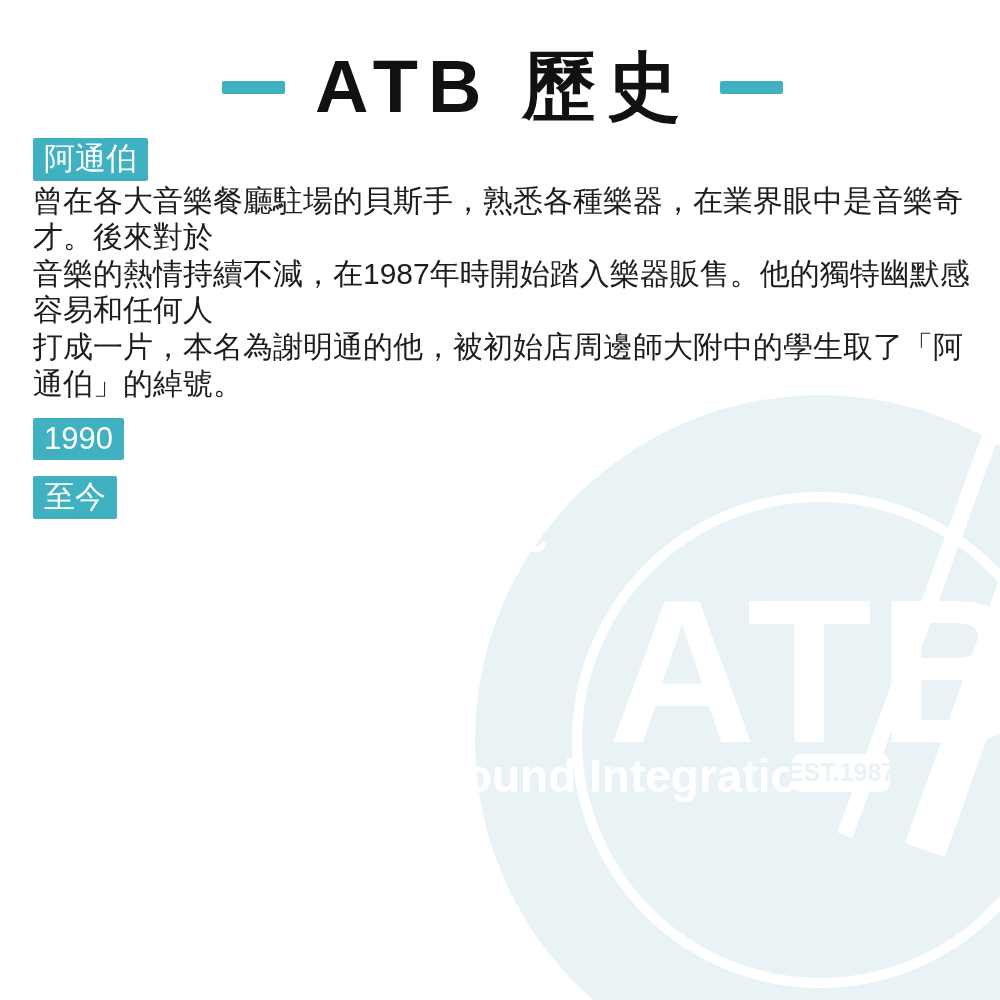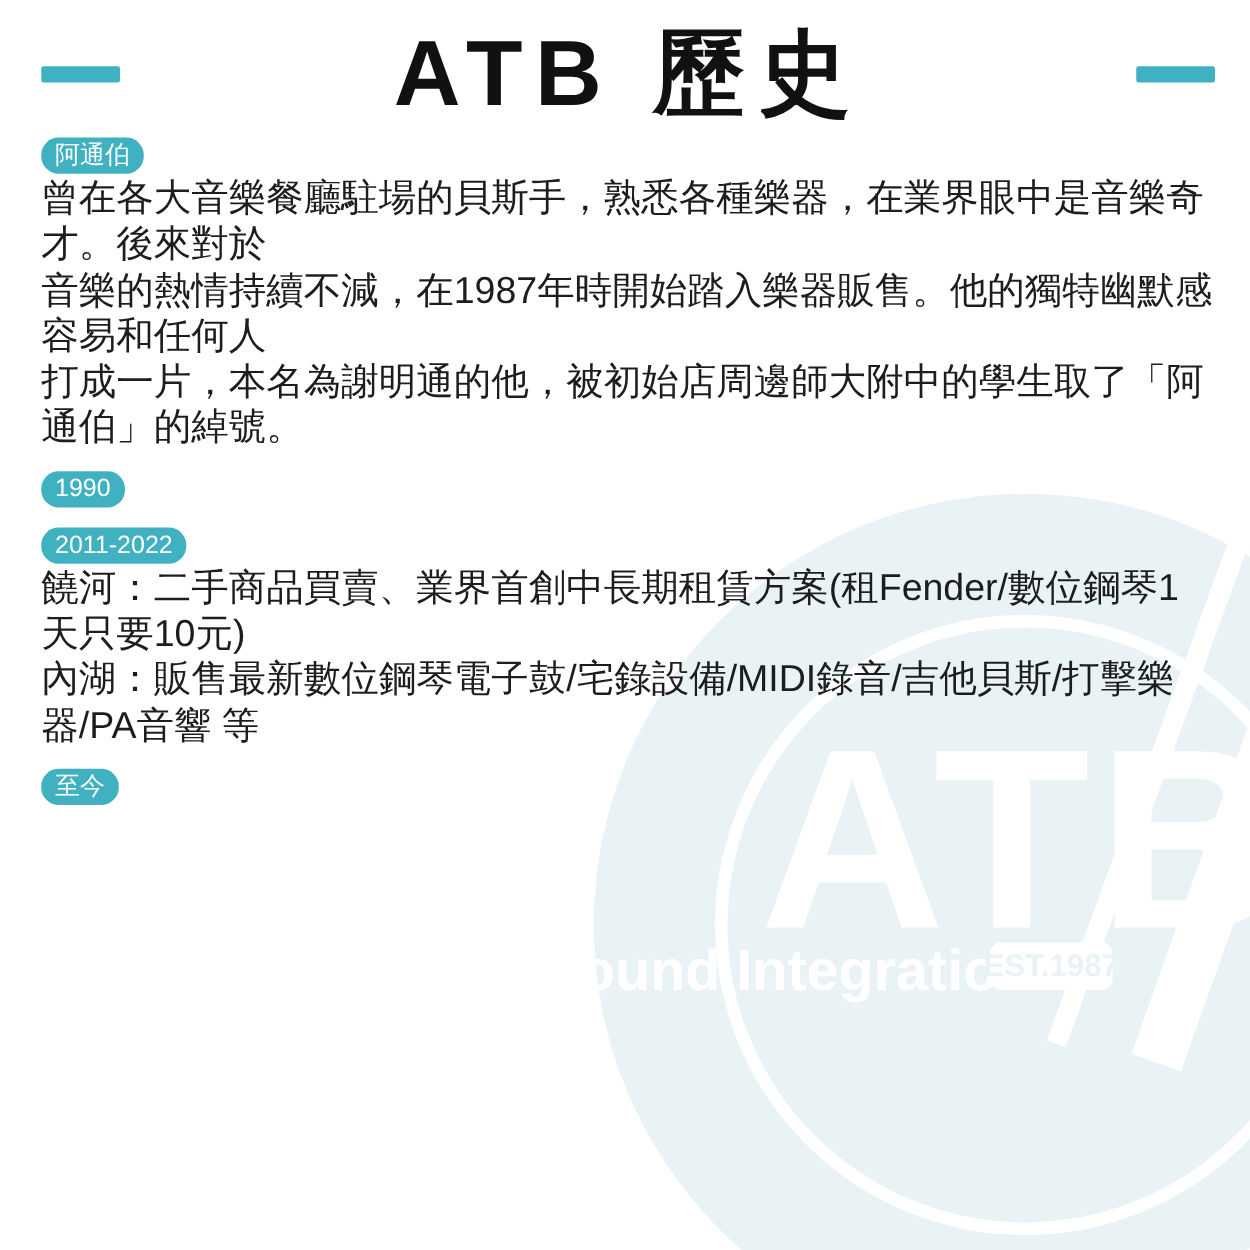--- a/index.html
+++ b/index.html
@@ -16,29 +16,29 @@
     font-family:"Liberation Sans","DejaVu Sans",sans-serif;
   }
   
   .watermark{position:absolute;left:0;top:0;z-index:0;}
   .wm-ring-text{font-size:44px;font-weight:700;letter-spacing:11px;fill:var(--wm-mark);}
   .wm-atb{font-size:205px;font-weight:800;letter-spacing:6px;fill:var(--wm-mark);}
   .wm-sub{font-size:46px;font-weight:700;fill:var(--wm-mark);}
   .wm-est{font-size:25px;font-weight:700;fill:var(--wm-circle);}
   
   .content{position:relative;z-index:1;padding:0 28px 0 33px;}
-  .title-row{display:flex;align-items:center;justify-content:space-between;gap:30px;margin:20px 0 12px;}
+  .title-row{display:flex;align-items:center;justify-content:center;gap:30px;margin:48px 0 12px;}
   .dash{width:63px;height:13px;background:var(--accent);border-radius:2px;flex:0 0 auto;}
   .title{margin:0;font-size:74px;line-height:1.06;font-weight:900;color:#111;letter-spacing:10px;white-space:nowrap;}
   .timeline-section{margin:0 0 16px;}
   .badge{
     display:inline-block;
     background:var(--accent);color:#fff;
-    font-size:20px;line-height:1.2;font-weight:400;
-    padding:2px 11px 3px;border-radius:14px;
+    font-size:31px;line-height:1.2;font-weight:400;
+    padding:2px 11px 3px;border-radius:2px;
   }
   .para{
     margin:2px 0 0;
     font-size:30px;line-height:1.22;color:#1d1d1d;
     white-space:pre-line;
   }
 </style>
 </head>
 <body>
 
@@ -78,25 +78,20 @@
       <p class="para">曾在各大音樂餐廳駐場的貝斯手，熟悉各種樂器，在業界眼中是音樂奇才。後來對於
 音樂的熱情持續不減，在1987年時開始踏入樂器販售。他的獨特幽默感容易和任何人
 打成一片，本名為謝明通的他，被初始店周邊師大附中的學生取了「阿通伯」的綽號。</p>
     </section>
 
     <section class="timeline-section">
       <span class="badge">1990</span>
     </section>
 
 
-    <section class="timeline-section">
-      <span class="badge">2011-2022</span>
-      <p class="para">饒河：二手商品買賣、業界首創中長期租賃方案(租Fender/數位鋼琴1天只要10元)
-內湖：販售最新數位鋼琴電子鼓/宅錄設備/MIDI錄音/吉他貝斯/打擊樂器/PA音響 等</p>
-    </section>
 
     <section class="timeline-section">
       <span class="badge">至今</span>
       
     </section>
 
   </div>
 </div>
 
 </body></html>

